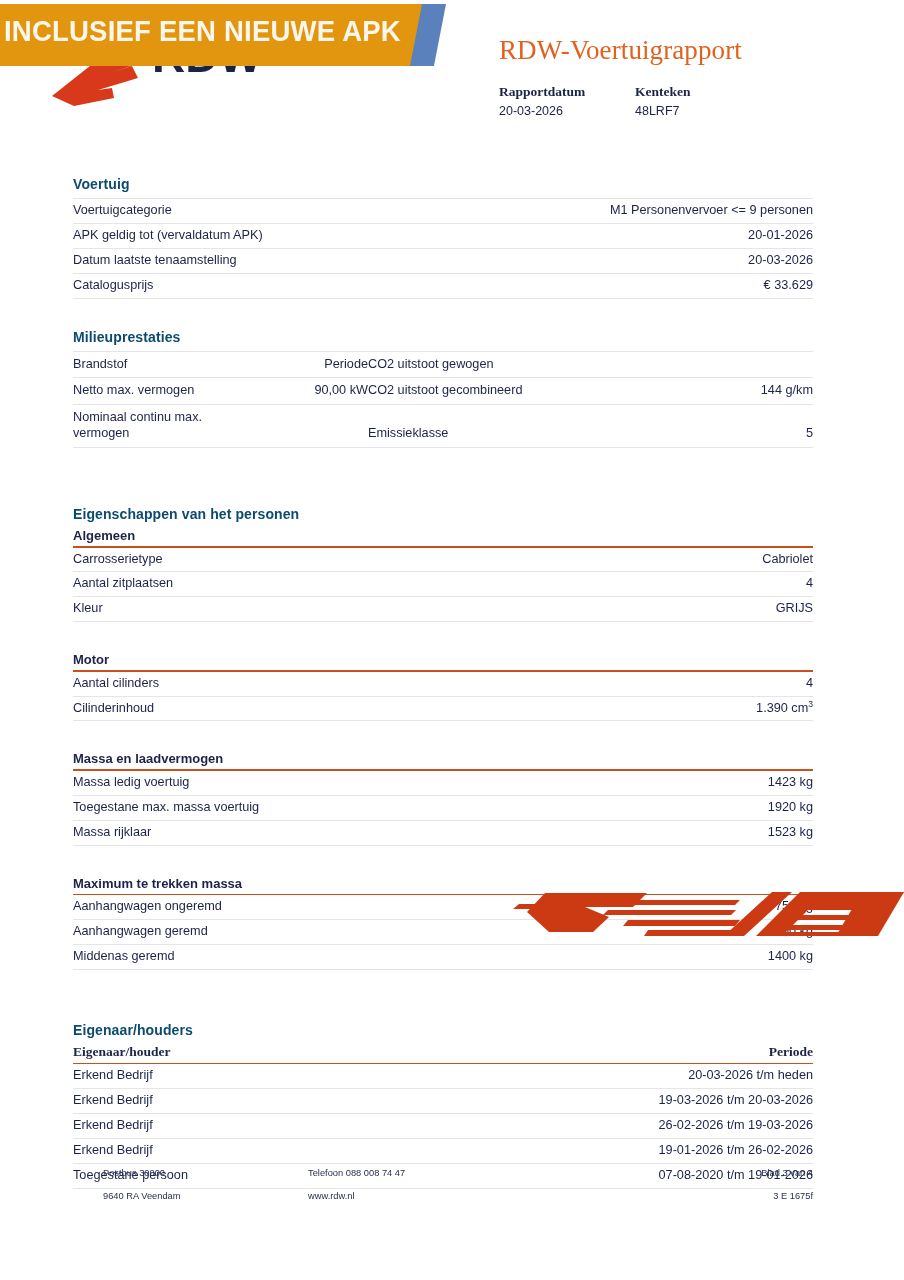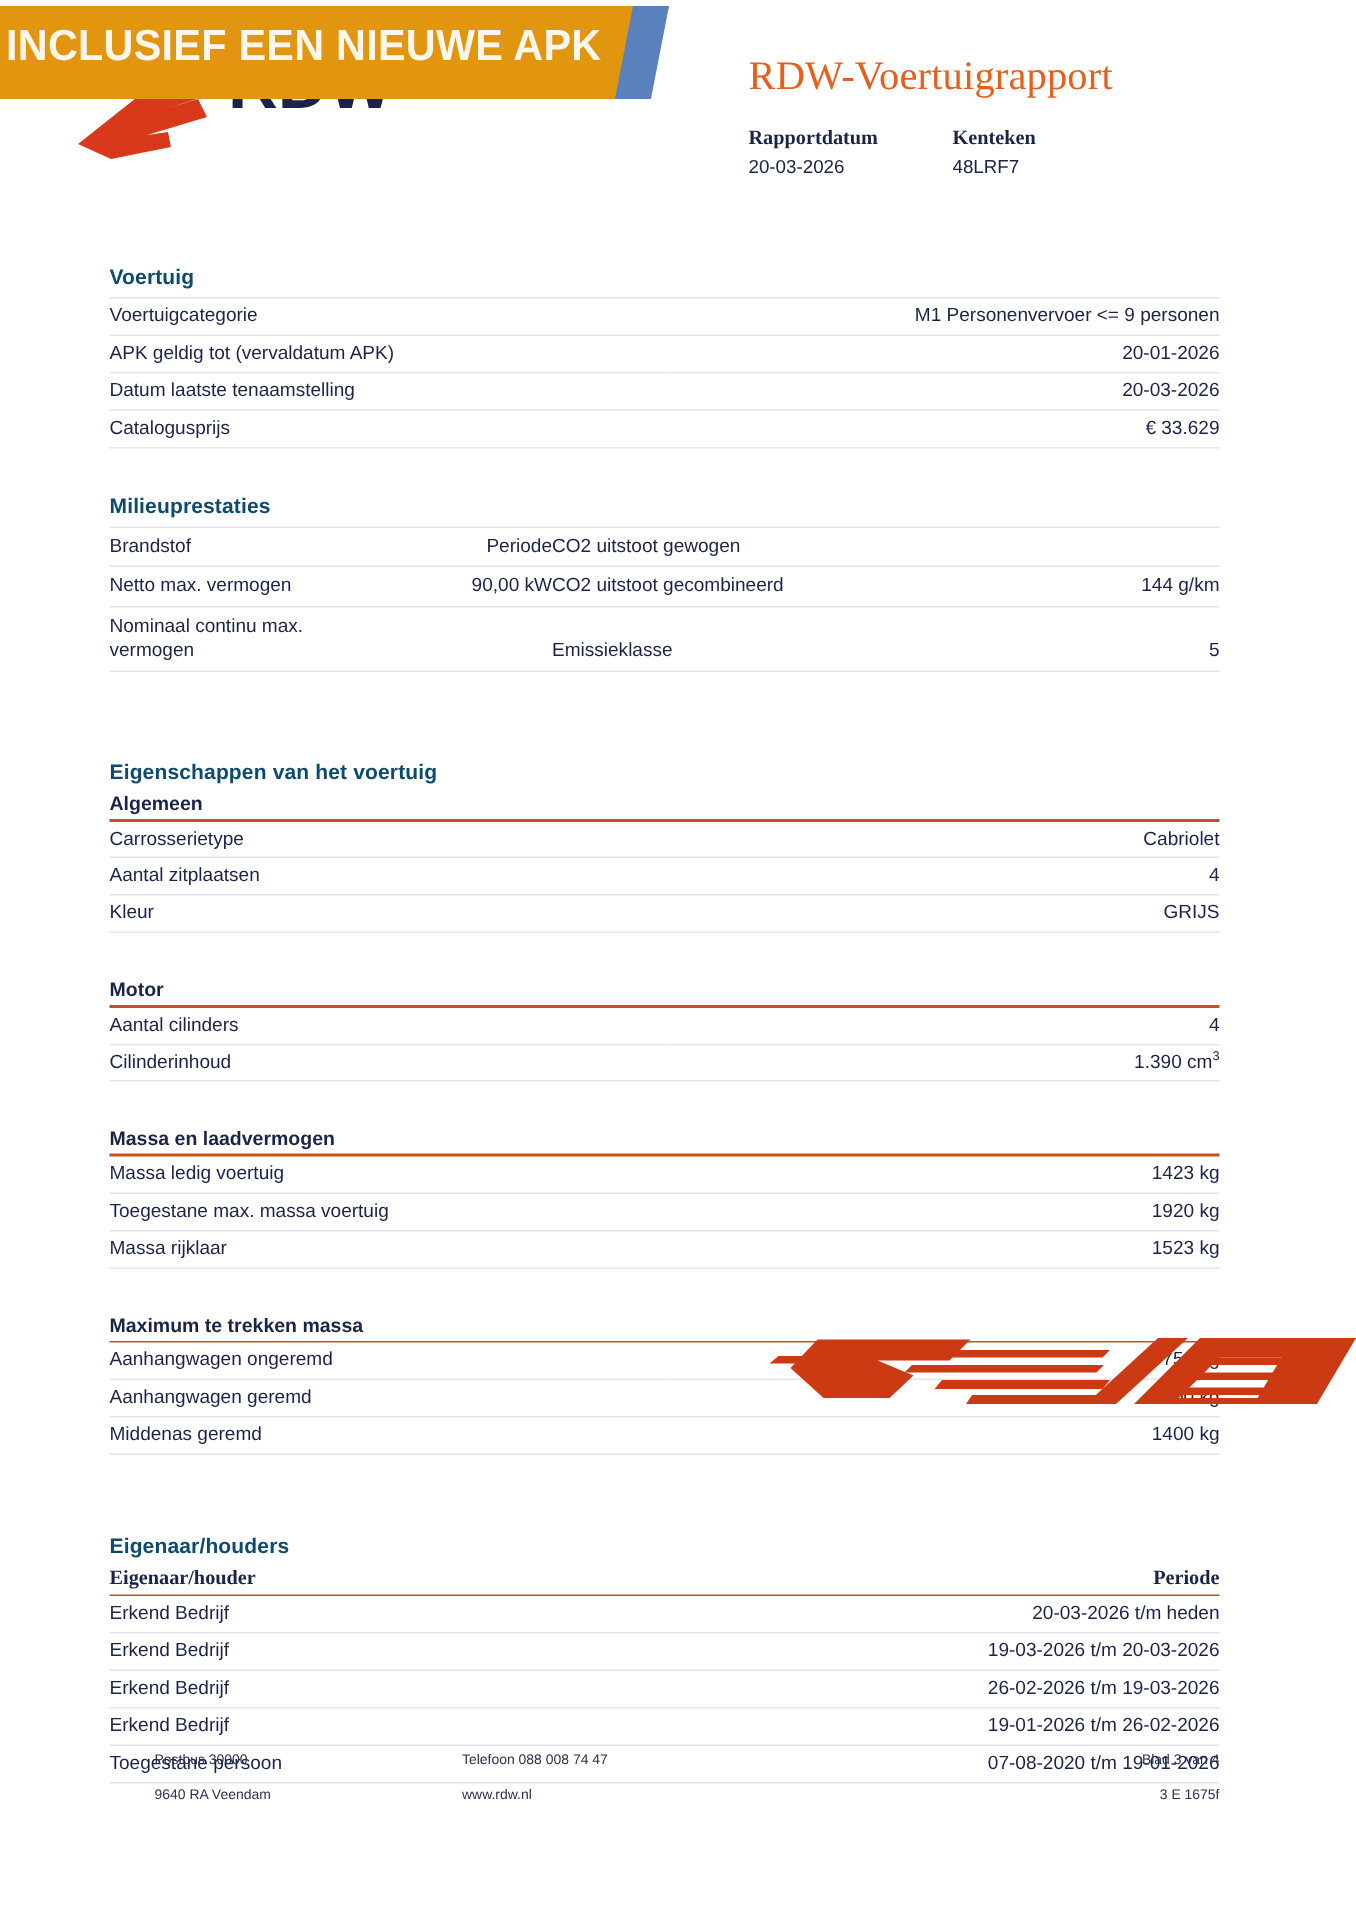--- a/index.html
+++ b/index.html
@@ -311,21 +311,21 @@
             <td class="c3">Emissieklasse</td>
             <td class="c4">5</td>
           </tr>
         </tbody>
       </table>
     </div>
 
     <div class="gap-xl"></div>
 
     <div class="section">
-      <div class="section-title">Eigenschappen van het voertuig</div>
+      <div class="section-title">Eigenschappen van het personen</div>
 
       <div>
         <div class="sub-title">Algemeen</div>
         <div class="rule-orange"></div>
         <table class="kv no-top">
           <tbody>
             <tr>
               <td>Carrosserietype</td>
               <td class="val">Cabriolet</td>
             </tr>

